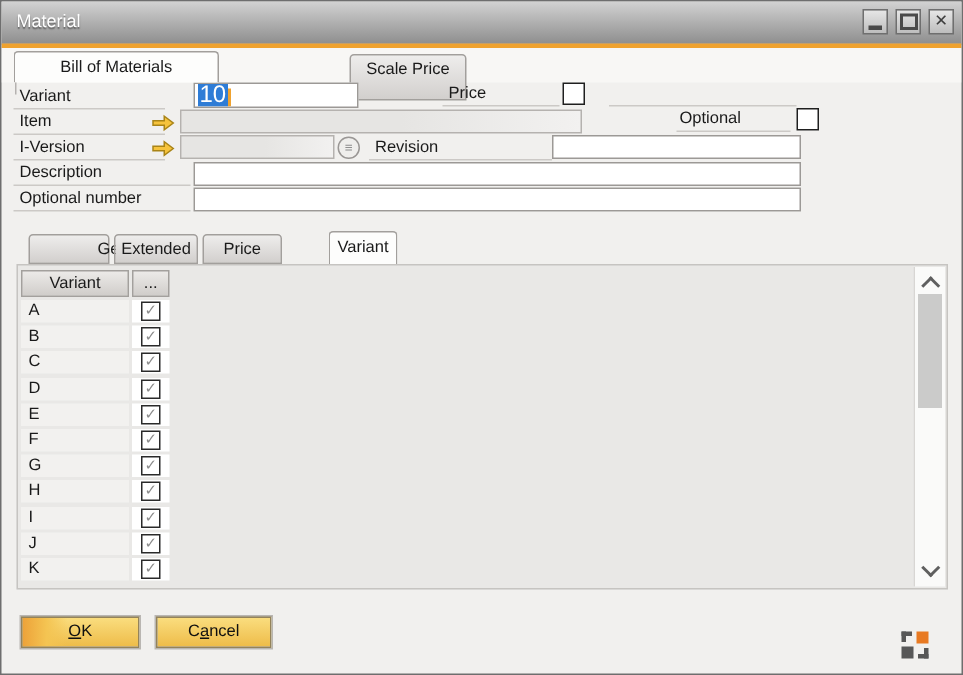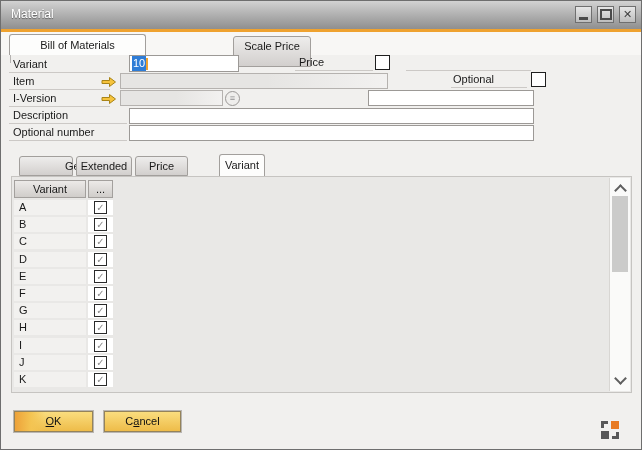--- a/index.html
+++ b/index.html
@@ -14,21 +14,21 @@
   .orange-line{position:absolute;left:0;top:28px;width:100%;height:3px;background:#efa22f;}
   .tabband{position:absolute;left:0;top:31px;width:100%;height:23px;background:#f8f7f5;}
   
   .tab{position:absolute;box-sizing:border-box;font-size:11px;text-align:center;border:1px solid #a29f9c;border-radius:3px 3px 0 0;background:linear-gradient(#eeedec,#d2cfcd);color:#1a1a1a;}
   .tab.active{background:#fdfdfc;border-bottom:none;z-index:3;}
   .tabstub{position:absolute;left:9px;top:53px;width:1px;height:9px;background:#b5b2b0;}
   
   .flabel{position:absolute;height:14px;font-size:11px;color:#1a1a1a;border-bottom:1px solid #ccc9c6;padding-left:4px;line-height:13px;box-sizing:content-box;white-space:nowrap;}
   .tinput{position:absolute;background:#fff;border:1px solid #9c9996;box-sizing:border-box;font-size:11px;line-height:14px;padding:0 2px;overflow:hidden;}
   .tdisabled{position:absolute;background:linear-gradient(90deg,#e6e5e3 55%,#f2f1f0);border:1px solid #b5b2af;box-sizing:border-box;}
-  .sel{display:inline-block;background:#2e7cd6;color:#fff;padding:0 1px;font-size:11px;}
+  .sel{display:inline-block;background:#2e7cd6;color:#fff;padding:0 1px;font-size:16px;}
   .caret{display:inline-block;width:2px;height:12px;background:#efa22f;vertical-align:middle;}
   .cbox{position:absolute;width:15px;height:15px;background:#fff;border:1px solid #1f1f1f;box-sizing:border-box;}
   .sepline{position:absolute;height:1px;background:#ccc9c6;}
   .circlebtn{position:absolute;width:15px;height:15px;border-radius:50%;background:#efeeec;border:1px solid #9a9795;box-sizing:border-box;color:#8f8f8f;font-size:9px;line-height:12px;text-align:center;}
   .arrowicon{position:absolute;width:16px;height:12px;}
   
   .tablebox{position:absolute;left:10px;top:175px;width:621px;height:217px;background:#e9e8e6;border:1px solid #c6c4c1;box-sizing:border-box;}
   .thcell{position:absolute;top:3px;height:18px;background:linear-gradient(#eceae8,#d0cdca);border:1px solid #a3a09d;box-sizing:border-box;font-size:11px;text-align:center;line-height:16px;color:#1a1a1a;}
   .cell-letter{position:absolute;left:2px;width:72px;height:15px;background:#f2f1ef;font-size:11px;line-height:15px;padding-left:5px;box-sizing:border-box;color:#1a1a1a;}
   .cell-check{position:absolute;left:76px;width:25px;height:15px;background:#fff;display:flex;align-items:center;justify-content:center;}
@@ -88,20 +88,21 @@
   <div class="sepline" style="left:405px;top:69px;width:125px;"></div>
   <div class="flabel" style="left:450px;top:72px;width:74px;text-align:left;padding-left:2px;">Optional</div>
   <div class="cbox" style="left:530px;top:71px;"></div>
 
   <div class="flabel" style="left:8px;top:91px;width:97px;">I-Version</div>
   <svg class="arrowicon" style="left:100px;top:92px;" viewBox="0 0 16 12">
       <path d="M1 4.5 H8.5 V1.5 L14.5 6 L8.5 10.5 V7.5 H1 Z" fill="#f6c33c" stroke="#a98417" stroke-width="1"></path>
     </svg>
   <div class="tdisabled" style="left:119px;top:89px;width:103px;height:16px;"></div>
   <div class="circlebtn" style="left:224px;top:90px;"><span>≡</span></div>
+  <div class="flabel" style="left:245px;top:91px;width:118px;">Revision</div>
   <div class="tinput" style="left:367px;top:89px;width:166px;height:16px;"></div>
 
   <div class="flabel" style="left:8px;top:108px;width:114px;">Description</div>
   <div class="tinput" style="left:128px;top:107px;width:405px;height:16px;"></div>
 
   <div class="flabel" style="left:8px;top:125px;width:114px;">Optional number</div>
   <div class="tinput" style="left:128px;top:124px;width:405px;height:16px;"></div>
 
   <div class="tab" style="left:18px;top:155px;width:54px;height:20px;line-height:19px;padding-left:45px;">General</div>
   <div class="tab" style="left:75px;top:155px;width:56px;height:20px;line-height:19px;">Extended</div>

